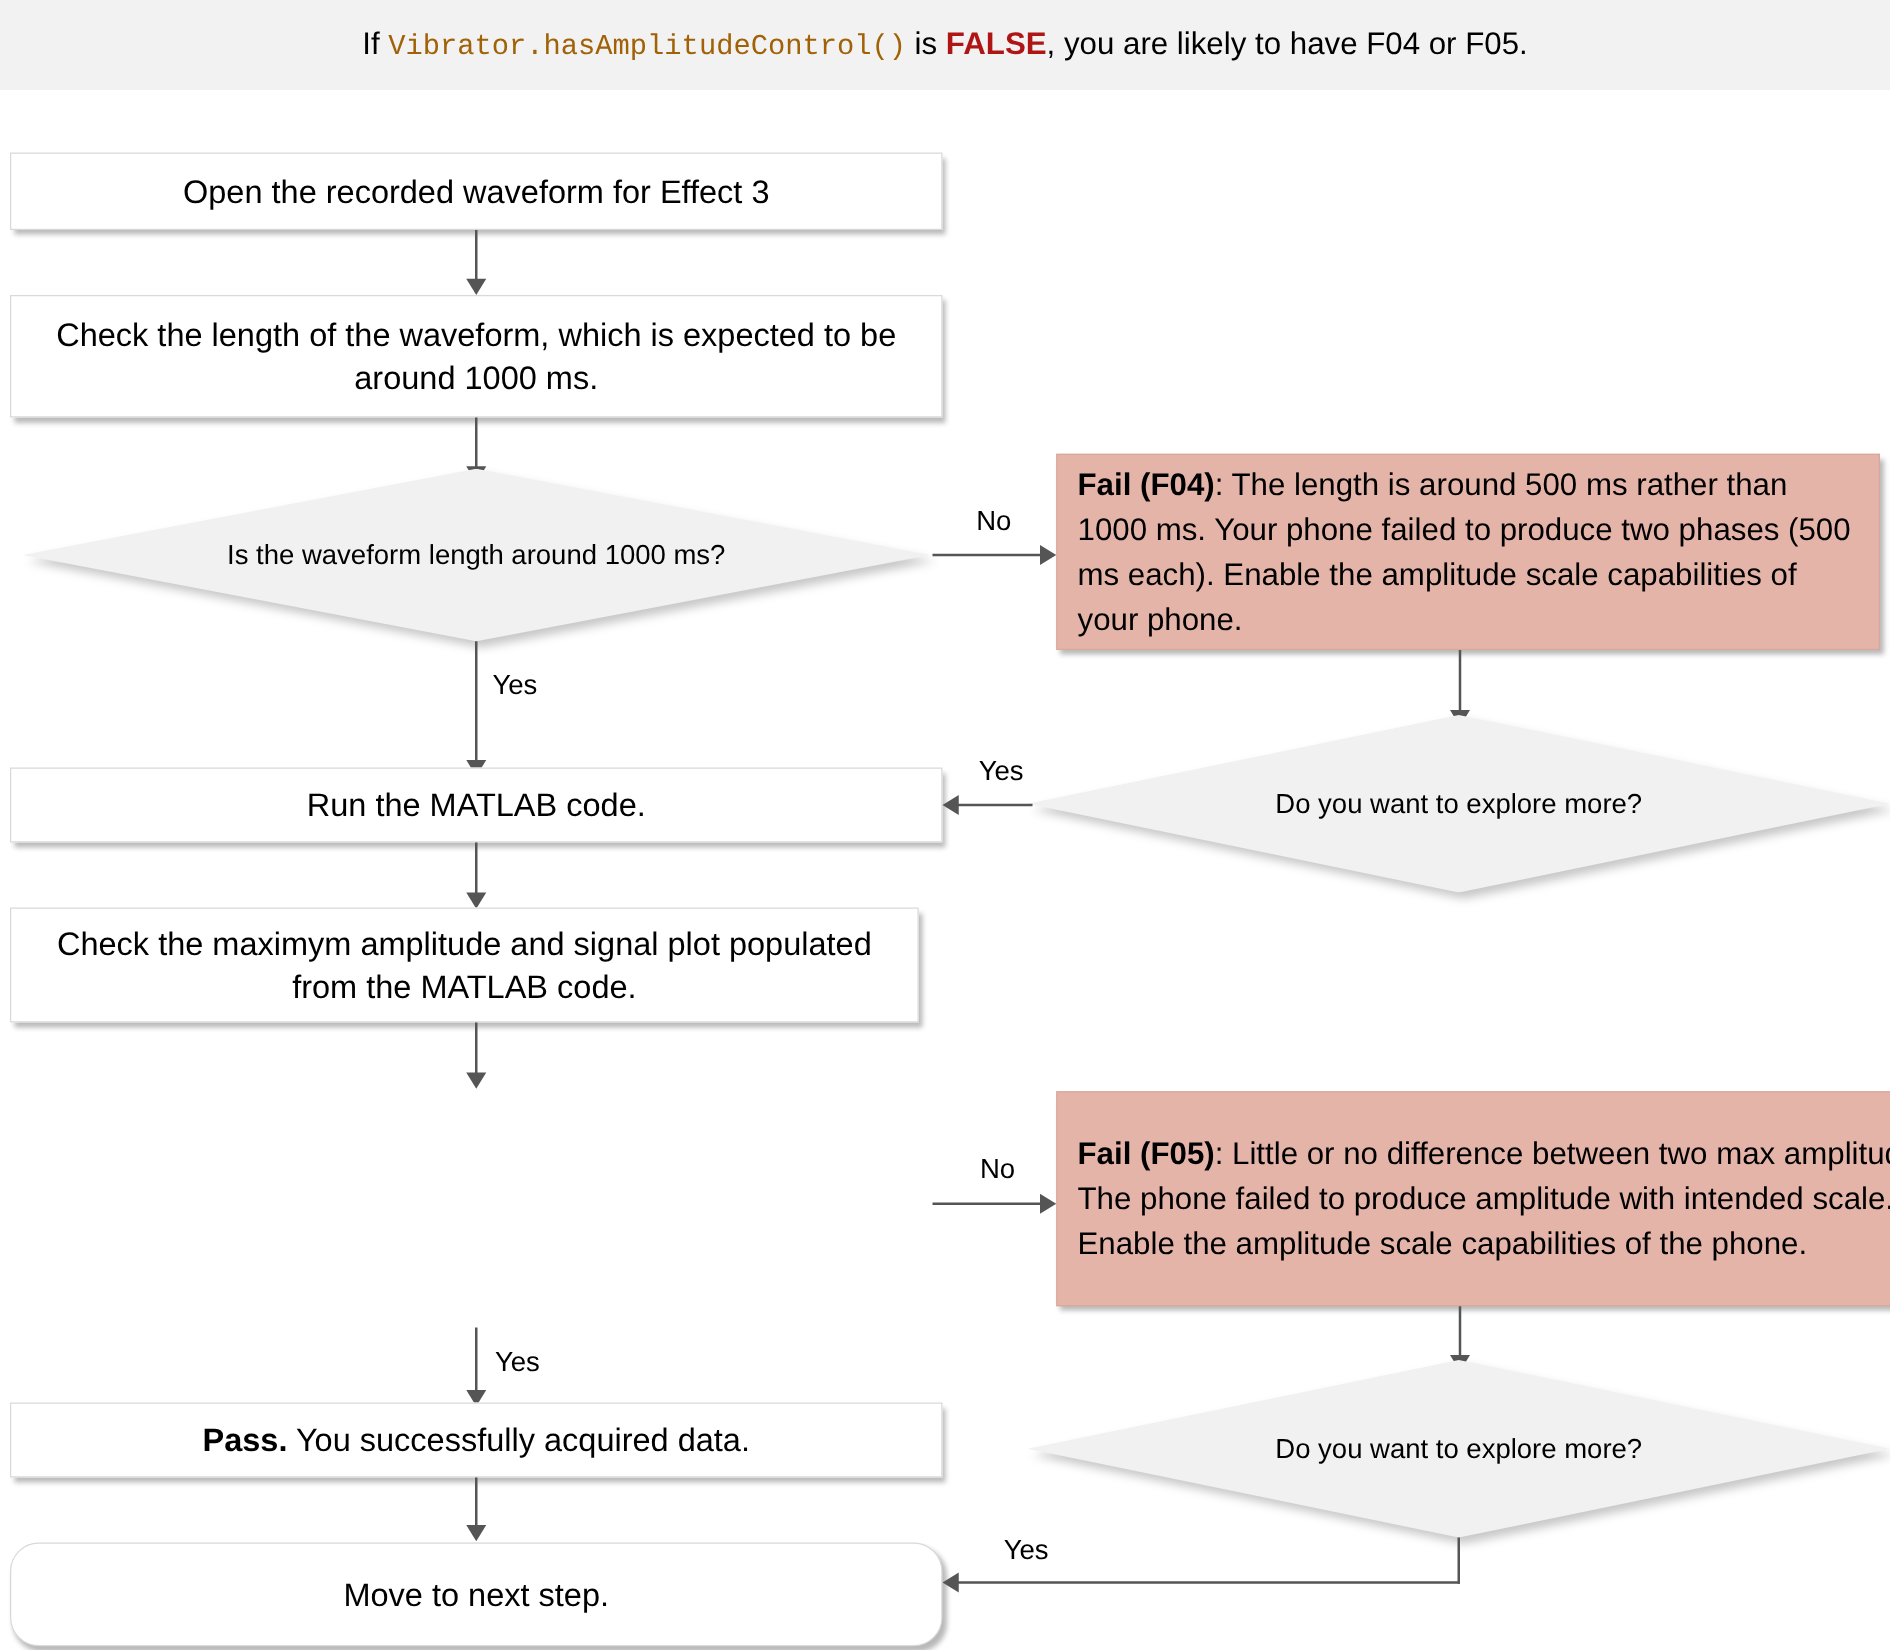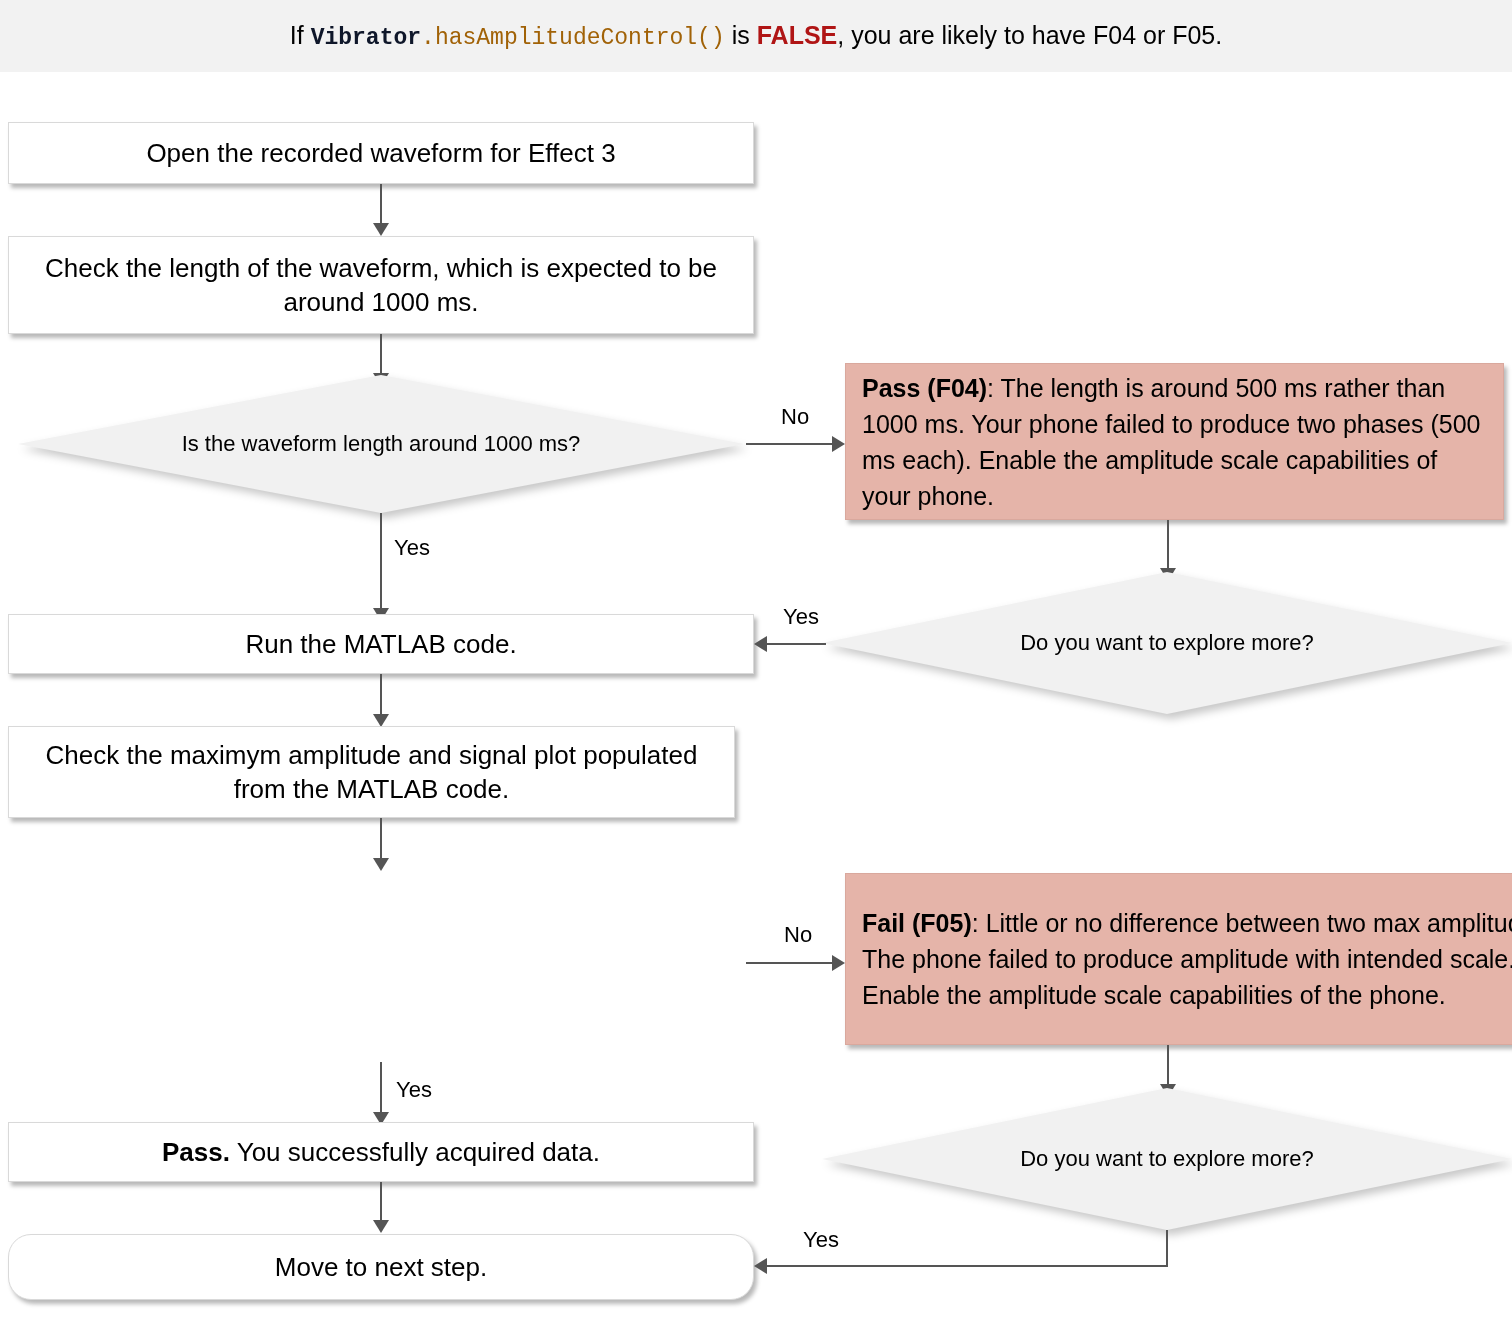--- a/index.html
+++ b/index.html
@@ -13,21 +13,21 @@
   #stage{position:relative;width:1512px;height:1320px;}
 
   
   .banner{
     position:absolute;left:0;top:0;width:1512px;height:72px;
     background:#f2f2f2;
     display:flex;align-items:center;justify-content:center;
   }
   .banner-line{font-size:25px;line-height:32px;white-space:nowrap;}
   .mono{font-family:"Liberation Mono", monospace;font-size:23px;}
-  .kw{color:#0f172a;font-weight:bold;}
+  .kw{color:#a16207;font-weight:normal;}
   .meth{color:#a16207;}
   .falseword{color:#b01515;font-weight:bold;}
 
   
   .node{
     position:absolute;box-sizing:border-box;
     display:flex;align-items:center;justify-content:center;
     text-align:center;
   }
   .proc{
@@ -142,26 +142,26 @@
   <div class="arrow arrow-down" style="left:373px;top:1112px;"></div>
   <div class="elabel" style="left:396px;top:1077px;">Yes</div>
 
   <div class="node proc" style="left:8px;top:1122px;width:746px;height:60px;">
     <span><b>Pass.</b><span> You successfully acquired data.</span></span>
   </div>
 
   <div class="conn vline" style="left:380px;top:1182px;height:42px;"></div>
   <div class="arrow arrow-down" style="left:373px;top:1220px;"></div>
 
-  <div class="node proc" style="left:8px;top:1234px;width:746px;height:66px;border-radius:23px;">
+  <div class="node proc" style="left:8px;top:1234px;width:746px;height:83px;border-radius:23px;">
     <span>Move to next step.</span>
   </div>
 
   <div class="node fail" style="left:845px;top:363px;width:659px;height:157px;">
-    <span><b>Pass (F04)</b><span>: The length is around 500 ms rather than 1000 ms. Your phone failed to produce two phases (500 ms each). Enable the amplitude scale capabilities of your phone.</span></span>
+    <span><b>Fail (F04)</b><span>: The length is around 500 ms rather than 1000 ms. Your phone failed to produce two phases (500 ms each). Enable the amplitude scale capabilities of your phone.</span></span>
   </div>
 
   <div class="conn vline" style="left:1167px;top:520px;height:52px;"></div>
   <div class="arrow arrow-down" style="left:1160px;top:568px;"></div>
 
   <div class="node decision" style="left:822px;top:572px;width:690px;height:142px;">
     <div class="dia-bg"></div>
     <div class="dia-txt">Do you want to explore more?</div>
   </div>
 

